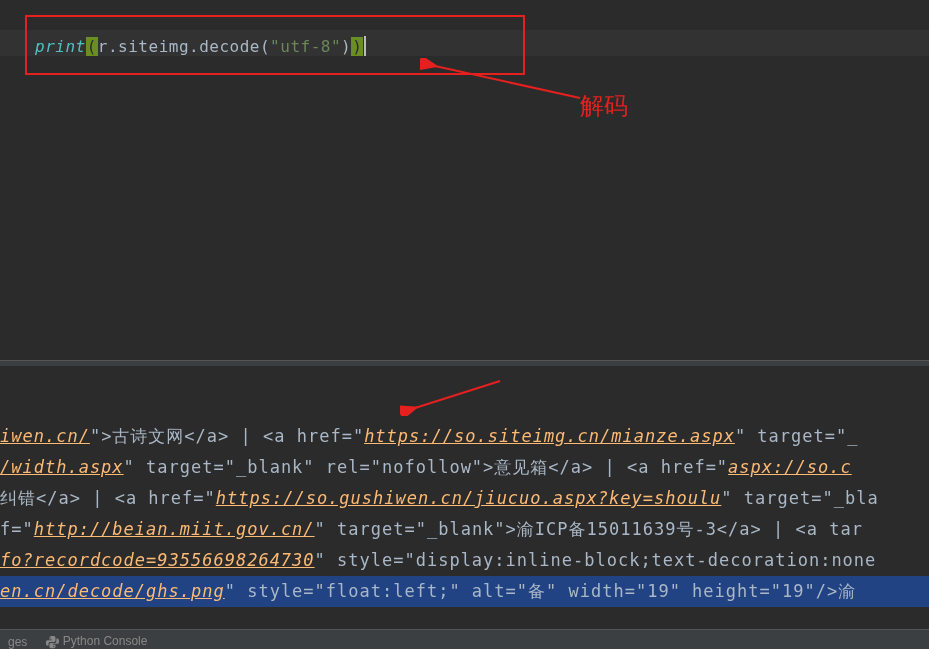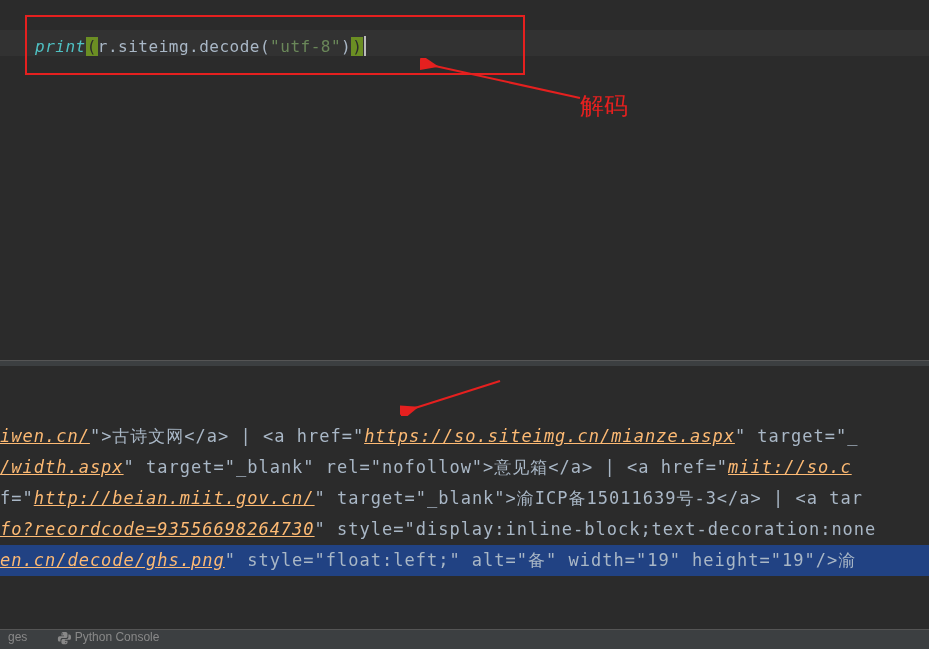--- a/index.html
+++ b/index.html
@@ -92,23 +92,23 @@
   }
   .bottom-bar {
     position: absolute;
     bottom: 0;
     left: 0;
     right: 0;
     height: 20px;
     background: #3c3f41;
     border-top: 1px solid #555;
     display: flex;
-    align-items: flex-start;
+    align-items: flex-end;
     padding-left: 8px;
-    gap: 30px;
+    gap: 18px;
     font-size: 12px;
     color: #888;
     font-family: sans-serif;
   }
   .python-icon {
     display: inline-block;
     width: 14px;
     height: 14px;
     vertical-align: middle;
   }
@@ -152,21 +152,22 @@
       <marker id="arrowhead2" markerWidth="10" markerHeight="8" refX="2" refY="4" orient="auto">
         <polygon points="10 0, 0 4, 10 8" fill="#e5201f"></polygon>
       </marker>
     </defs>
     <line x1="100" y1="5" x2="15" y2="32" stroke="#e5201f" stroke-width="2" marker-end="url(#arrowhead2)"></line>
   </svg>
 </div>
 
 <div class="output-area">
   <div class="out-line"><span class="out-url">iwen.cn/</span><span class="out-text">"&gt;古诗文网&lt;/a&gt; | &lt;a href="</span><span class="out-url">https://so.siteimg.cn/mianze.aspx</span><span class="out-text">" target="_</span></div>
-  <div class="out-line"><span class="out-url">/width.aspx</span><span class="out-text">" target="_blank" rel="nofollow"&gt;意见箱&lt;/a&gt; | &lt;a href="</span><span class="out-url">miit://so.c</span></div>
+  <div class="out-line"><span class="out-url">/width.aspx</span><span class="out-text">" target="_blank" rel="nofollow"&gt;意见箱&lt;/a&gt; | &lt;a href="</span><span class="out-url">aspx://so.c</span></div>
+  <div class="out-line"><span class="out-text">纠错&lt;/a&gt; | &lt;a href="</span><span class="out-url">https://so.gushiwen.cn/jiucuo.aspx?key=shoulu</span><span class="out-text">" target="_bla</span></div>
   <div class="out-line"><span class="out-text">f="</span><span class="out-url">http://beian.miit.gov.cn/</span><span class="out-text">" target="_blank"&gt;渝ICP备15011639号-3&lt;/a&gt; | &lt;a tar</span></div>
   <div class="out-line"><span class="out-url">fo?recordcode=93556698264730</span><span class="out-text">" style="display:inline-block;text-decoration:none</span></div>
   <div class="out-line selected"><span class="out-url">en.cn/decode/ghs.png</span><span class="out-text">" style="float:left;" alt="备" width="19" height="19"/&gt;渝</span></div>
 </div>
 
 <div class="bottom-bar">
   <span>ges</span>
   <span>
     <svg class="python-icon" viewBox="0 0 16 16">
         <path fill="#888" d="M8 1c-2 0-3 .5-3 2v2h3v1H3c-1.5 0-2 1-2 3s.5 3 2 3h1v-2c0-1.5 1-2 2-2h4c1 0 2-.5 2-2V3c0-1.5-1-2-3-2H8zm-2 1.5a.7.7 0 110 1.4.7.7 0 010-1.4zM13 5v2c0 1.5-1 2-2 2H7c-1 0-2 .5-2 2v2c0 1.5 1 2 3 2h1c2 0 3-.5 3-2v-2H9v-1h5c1.5 0 2-1 2-3s-.5-3-2-3h-1zm-3 7.5a.7.7 0 110 1.4.7.7 0 010-1.4z"></path>

